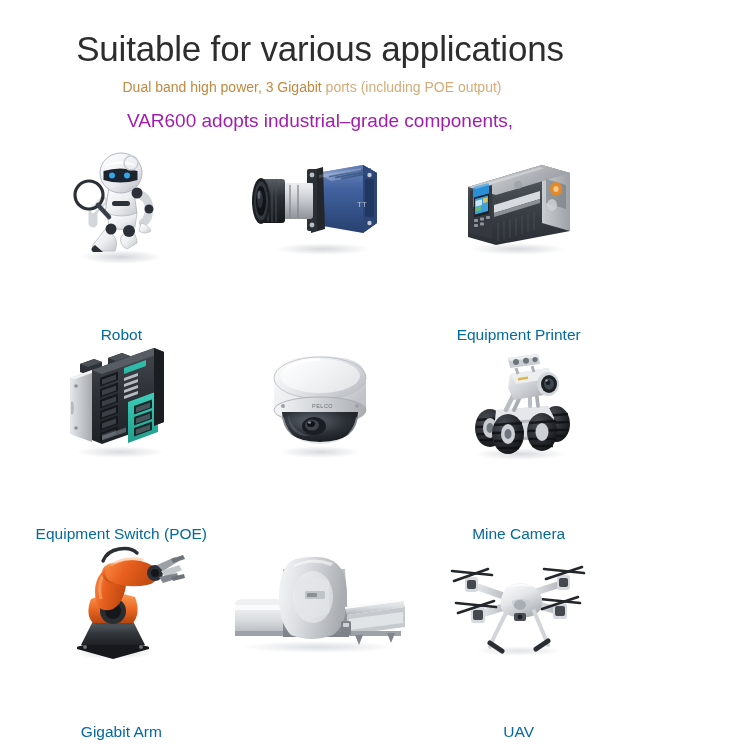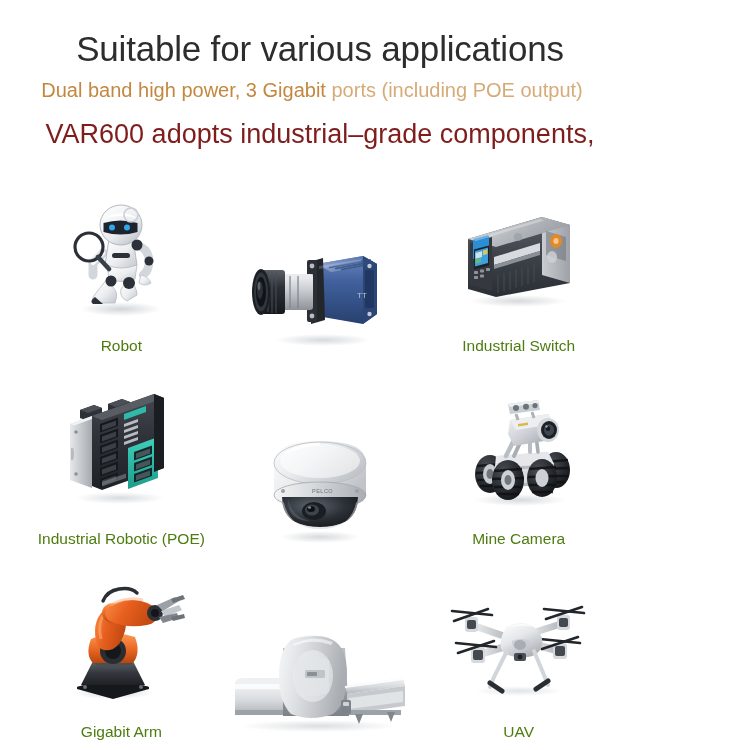--- a/index.html
+++ b/index.html
@@ -32,64 +32,64 @@
     font-size: 35px;
     font-weight: 400;
     color: #2d2d2d;
     letter-spacing: -0.2px;
     line-height: 1.05;
     margin: 0;
     white-space: nowrap;
   }
   .subtitle {
     margin: 12px 16px 0 0;
-    font-size: 20px;
+    font-size: 14px;
     font-weight: 400;
     line-height: 1.05;
     white-space: nowrap;
   }
   .sub-a { color: #c2883f; }
   .sub-b { color: #d6ab77; }
 
   .body-text {
     margin: 14px 0 0 0;
-    font-size: 27px;
-    color: #7f1d1d;
+    font-size: 19px;
+    color: #a21caf;
     line-height: 1.42;
     font-weight: 400;
   }
   .body-text .line { display: block; white-space: nowrap; }
 
   
   .grid {
     flex: 1;
     display: grid;
     grid-template-columns: repeat(3, 1fr);
     grid-template-rows: repeat(3, 1fr);
     padding: 10px 22px 8px 22px;
     box-sizing: border-box;
   }
   .cell {
     display: flex;
     flex-direction: column;
     align-items: center;
-    justify-content: flex-end;
+    justify-content: space-between;
   }
   .art {
     height: 120px;
     width: 100%;
     display: flex;
     align-items: center;
     justify-content: center;
   }
   .art svg { display: block; }
   .caption {
     margin-top: 20px;
     font-size: 15.5px;
-    color: #4d7c0f;
+    color: #0369a1;
     text-align: center;
     white-space: nowrap;
     line-height: 1.2;
   }
 </style>
 </head>
 <body>
 
 <div class="page">
 
@@ -296,21 +296,21 @@
               <path d="M78 70.8 L78 88.8"></path>
               <path d="M84 69 L84 87"></path>
             <path d="M90 67.2 L90 85.2"></path>
           </g>
 
           <ellipse cx="74" cy="40" rx="4" ry="4" fill="#9aa0a7" opacity="0.75"></ellipse>
 
           <path d="M28 42.5 L96 22 L100 23.5 L32 44 Z" fill="#ffffff" opacity="0.3"></path>
         </svg>
       </div>
-      <div class="caption">Industrial Switch</div>
+      <div class="caption">Equipment Printer</div>
     </div>
 
     <div class="cell">
       <div class="art">
         <svg width="150" height="120" viewBox="0 0 150 120">
           <defs>
             <linearGradient id="swMetal" x1="0" y1="0" x2="1" y2="0">
               <stop offset="0" stop-color="#e6e8ea"></stop>
                 <stop offset="0.5" stop-color="#c5c8cc"></stop>
                 <stop offset="1" stop-color="#a6aaaf"></stop>
@@ -376,21 +376,21 @@
             <path d="M90 74.5 L104 69.5 L104 74.5 L90 79.5 Z" fill="#48555a"></path>
             <path d="M88 84 L106 77.6 L106 86 L88 92.4 Z" fill="#12292c"></path>
             <path d="M90 85.5 L104 80.5 L104 85.5 L90 90.5 Z" fill="#48555a"></path>
           </g>
 
           <path d="M108 4 L118 8 L118 78 L108 82 Z" fill="#1a1d21"></path>
 
           <path d="M56 92 L80 83.5 L80 88 L56 96.5 Z" fill="#7f858c" opacity="0.6"></path>
         </svg>
       </div>
-      <div class="caption">Industrial Robotic (POE)</div>
+      <div class="caption">Equipment Switch (POE)</div>
     </div>
 
     <div class="cell">
       <div class="art">
         <svg width="140" height="120" viewBox="0 0 140 120">
           <defs>
             <linearGradient id="dmTop" x1="0" y1="0" x2="1" y2="0.6">
               <stop offset="0" stop-color="#ffffff"></stop>
                 <stop offset="0.45" stop-color="#eaecee"></stop>
                 <stop offset="1" stop-color="#c0c4c9"></stop>

